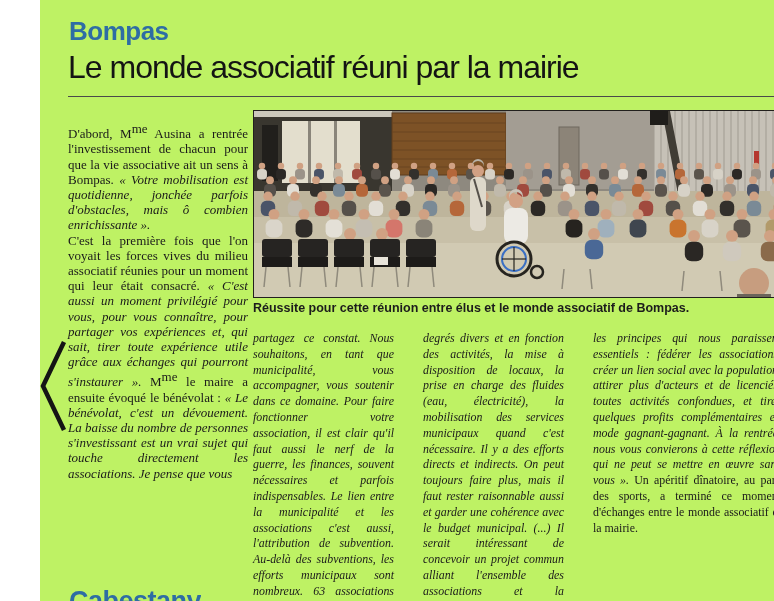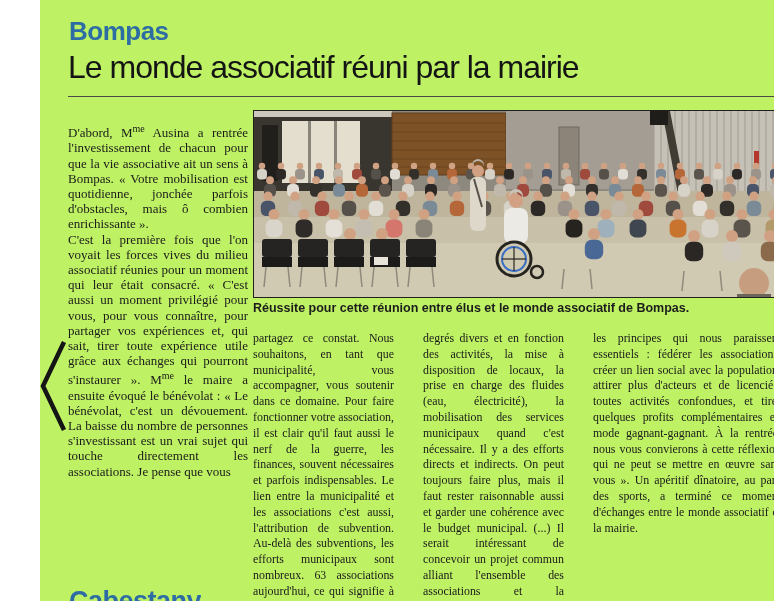--- a/index.html
+++ b/index.html
@@ -9,22 +9,22 @@
         font-weight:bold;font-size:26px;letter-spacing:-0.5px;color:#2e6da4;}
   .headline{position:absolute;left:28px;top:49px;margin:0;font-family:"Liberation Sans",sans-serif;
         font-weight:normal;font-size:32px;letter-spacing:-1px;color:#141414;white-space:nowrap;text-align:right;}
   .rule{position:absolute;left:28px;top:96px;width:740px;height:1px;background:#4a4a4a;}
   .colmain{position:absolute;left:28px;top:106px;width:180px;font-size:13px;line-height:15.2px;
         text-align:justify;hyphens:auto;}
   .bcol{position:absolute;top:331px;font-size:11.9px;line-height:15.8px;text-align:justify;hyphens:auto;}
   .colA{left:213px;width:141px;}
   .colB{left:383px;width:141px;}
   .colC{left:553px;width:188px;}
-  .it{}
-  .sup{font-size:10px;vertical-align:5px;}
+  .it{font-style:italic;}
+  .sup{font-size:13px;vertical-align:5px;}
   .photo{position:absolute;left:213px;top:110px;width:557px;height:186px;border:1px solid #22201d;}
   .photo svg{display:block;width:557px;height:186px;}
   .caption{position:absolute;left:213px;top:301px;width:557px;font-family:"Liberation Sans",sans-serif;
         font-weight:bold;font-size:12.5px;color:#1c1c1c;}
   .next-kicker{position:absolute;left:29px;top:586px;height:15px;overflow:hidden;
         font-family:"Liberation Sans",sans-serif;font-weight:bold;font-size:27px;
         letter-spacing:-0.5px;color:#2e6da4;}
   .nav{position:absolute;cursor:pointer;}
   .nav-left{left:0;top:336px;}
   .nav-right{right:0;top:340px;}

